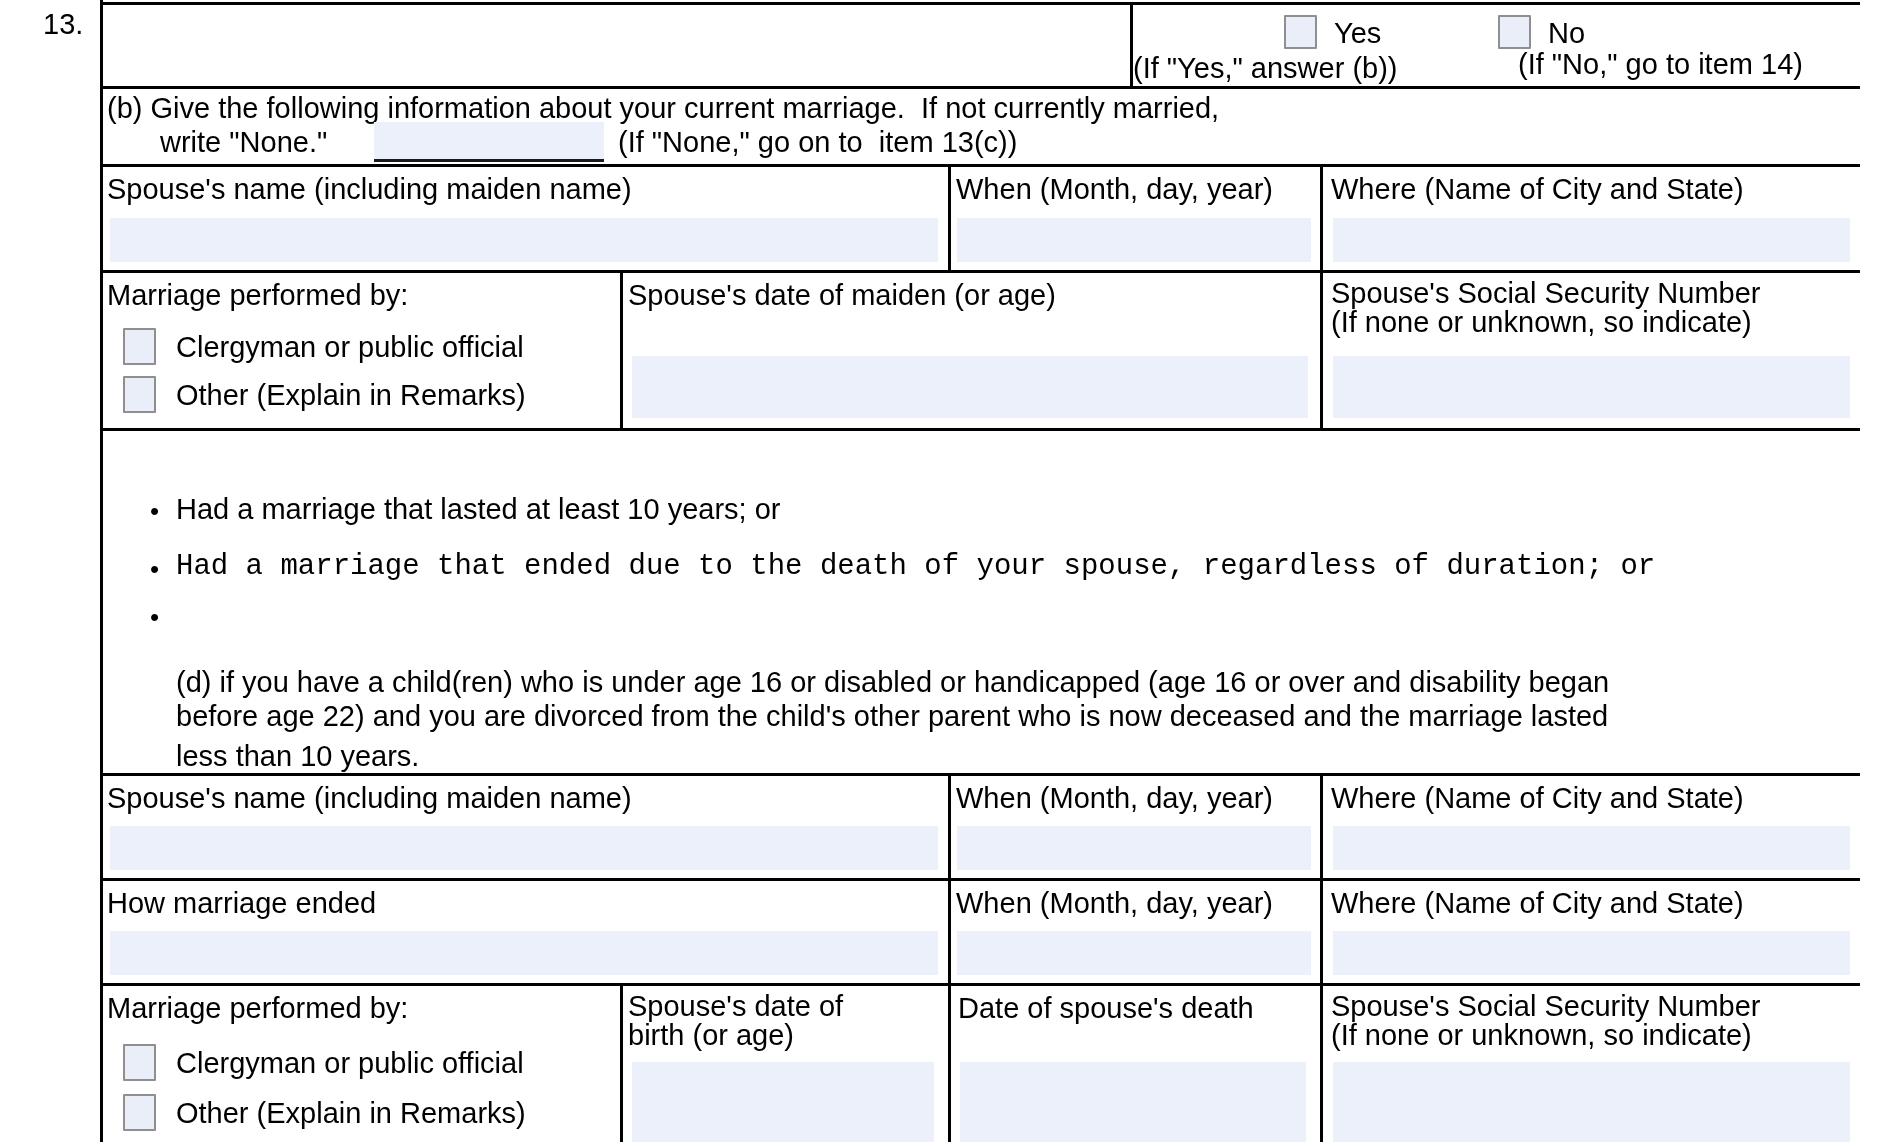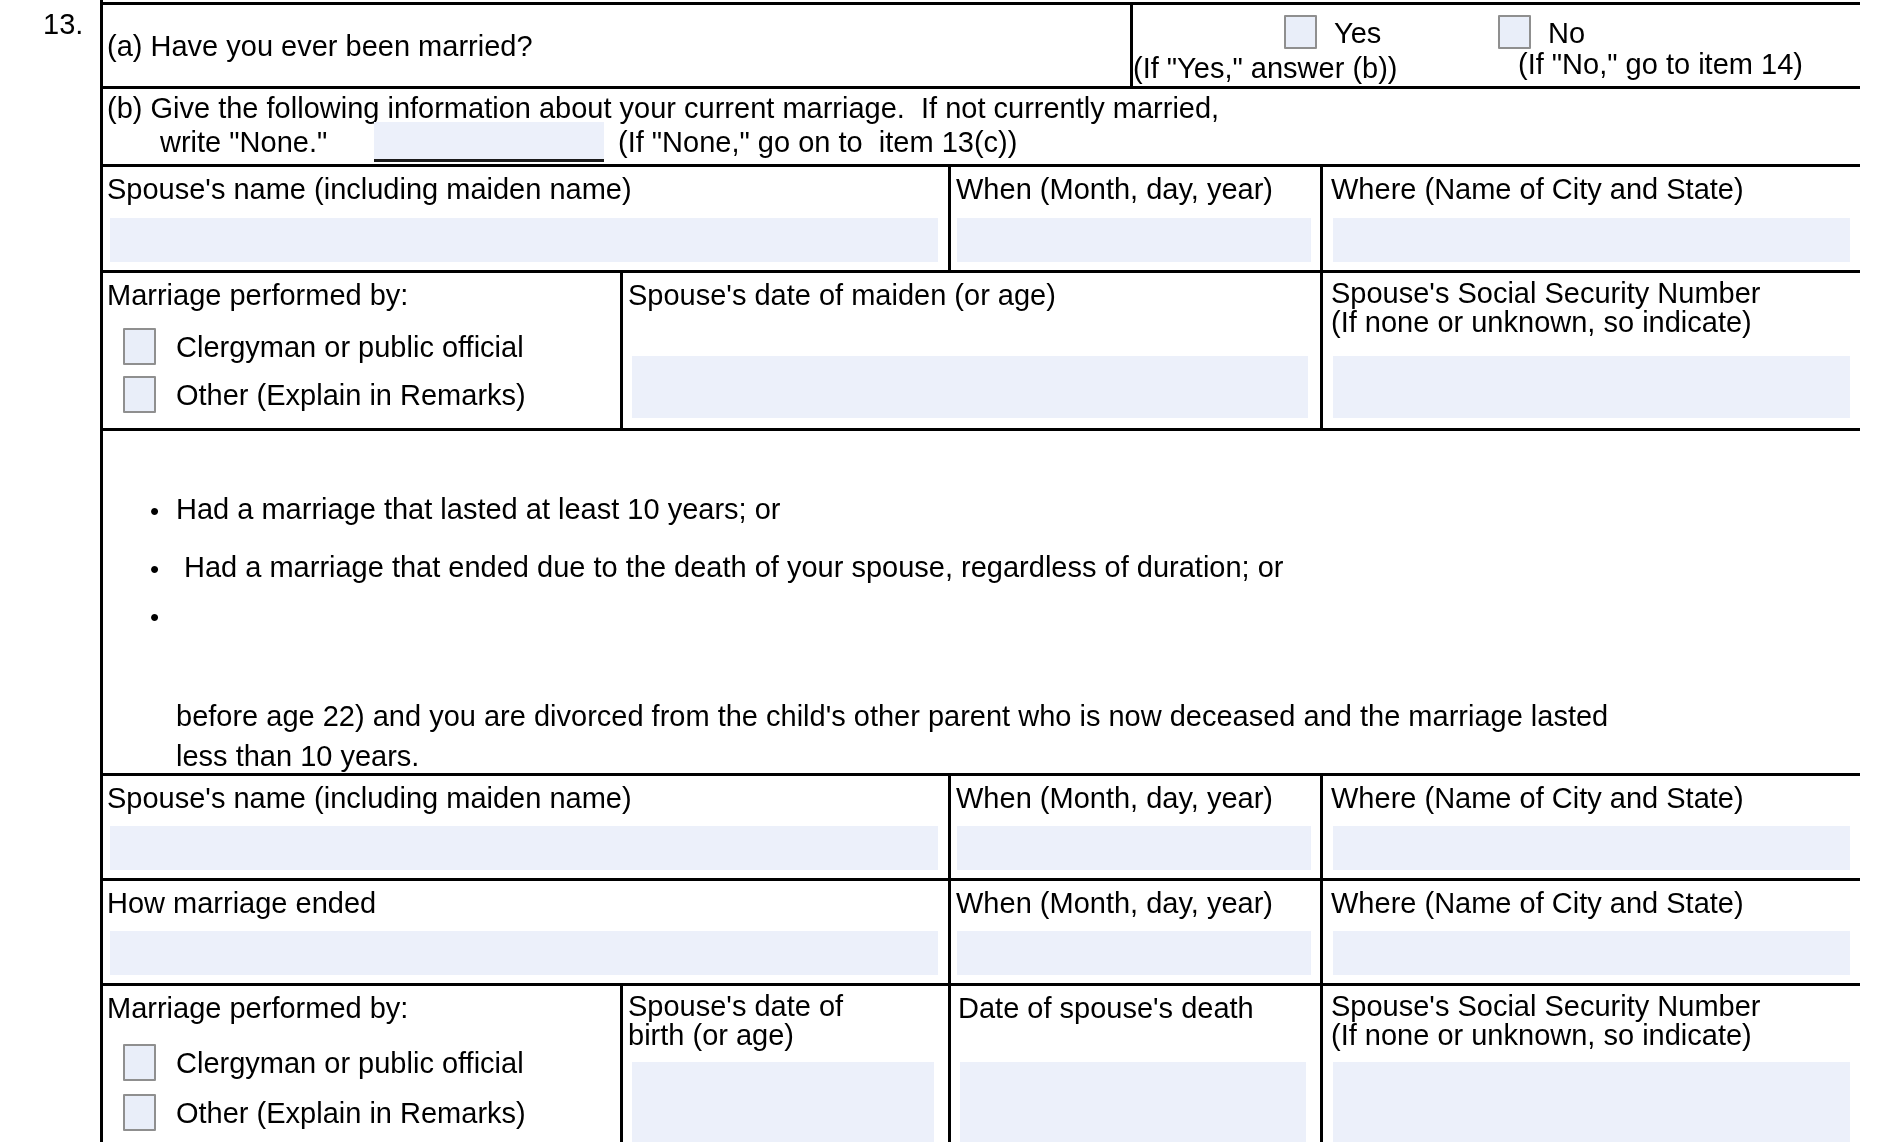--- a/index.html
+++ b/index.html
@@ -58,21 +58,20 @@
   <div class="hline" style="left:100px; top:983px; width:1760px;"></div>
 
   <div class="vline" style="left:1130px; top:2px; height:84px;"></div>
   <div class="vline" style="left:948px; top:164px; height:106px;"></div>
   <div class="vline" style="left:1320px; top:164px; height:264px;"></div>
   <div class="vline" style="left:620px; top:270px; height:158px;"></div>
   <div class="vline" style="left:948px; top:773px; height:369px;"></div>
   <div class="vline" style="left:1320px; top:773px; height:369px;"></div>
   <div class="vline" style="left:620px; top:983px; height:159px;"></div>
 
-  <div class="txt" style="left:107px; top:28px;">(a) Have you ever been married?</div>
   <div class="cb" style="left:1284px; top:15px;"></div>
   <div class="txt" style="left:1334px; top:15px;">Yes</div>
   <div class="cb" style="left:1498px; top:15px;"></div>
   <div class="txt" style="left:1548px; top:15px;">No</div>
   <div class="txt" style="left:1133px; top:50px;">(If "Yes," answer (b))</div>
   <div class="txt" style="left:1518px; top:46px;">(If "No," go to item 14)</div>
 
   <div class="txt" style="left:107px; top:90px;">(b) Give the following information about your current marriage.  If not currently married,</div>
   <div class="txt" style="left:160px; top:124px;">write "None."</div>
   <div class="field underlined" style="left:374px; top:122px; width:230px; height:40px;"></div>
@@ -92,22 +91,23 @@
   <div class="txt" style="left:176px; top:377px;">Other (Explain in Remarks)</div>
   <div class="txt" style="left:628px; top:277px;">Spouse's date of maiden (or age)</div>
   <div class="field" style="left:632px; top:356px; width:676px; height:62px;"></div>
   <div class="txt2" style="left:1331px; top:279px;">Spouse's Social Security Number</div>
   <div class="txt2" style="left:1331px; top:308px;">(If none or unknown, so indicate)</div>
   <div class="field" style="left:1333px; top:356px; width:517px; height:62px;"></div>
 
   <div class="bullet" style="left:150px; top:493px;">•</div>
   <div class="txt" style="left:176px; top:491px;">Had a marriage that lasted at least 10 years; or</div>
   <div class="bullet" style="left:150px; top:551px;">•</div>
-  <div class="txt" style="left:184px; top:549px;">Had a marriage that ended due to the death of your spouse, regardless of duration; or</div>
+  <div class="txt" style="left:176px; top:549px;font-family:Liberation Mono, monospace;">Had a marriage that ended due to the death of your spouse, regardless of duration; or</div>
   <div class="bullet" style="left:150px; top:599px;">•</div>
+  <div class="txt" style="left:176px; top:665px; line-height:34px;">(d) if you have a child(ren) who is under age 16 or disabled or handicapped (age 16 or over and disability began</div>
   <div class="txt" style="left:176px; top:699px; line-height:34px;">before age 22) and you are divorced from the child's other parent who is now deceased and the marriage lasted</div>
   <div class="txt" style="left:176px; top:733px; line-height:34px;margin-top:6px;">less than 10 years.</div>
 
   <div class="txt" style="left:107px; top:780px;">Spouse's name (including maiden name)</div>
   <div class="txt" style="left:956px; top:780px;">When (Month, day, year)</div>
   <div class="txt" style="left:1331px; top:780px;">Where (Name of City and State)</div>
   <div class="field" style="left:110px; top:826px; width:828px; height:44px;"></div>
   <div class="field" style="left:957px; top:826px; width:354px; height:44px;"></div>
   <div class="field" style="left:1333px; top:826px; width:517px; height:44px;"></div>
 

